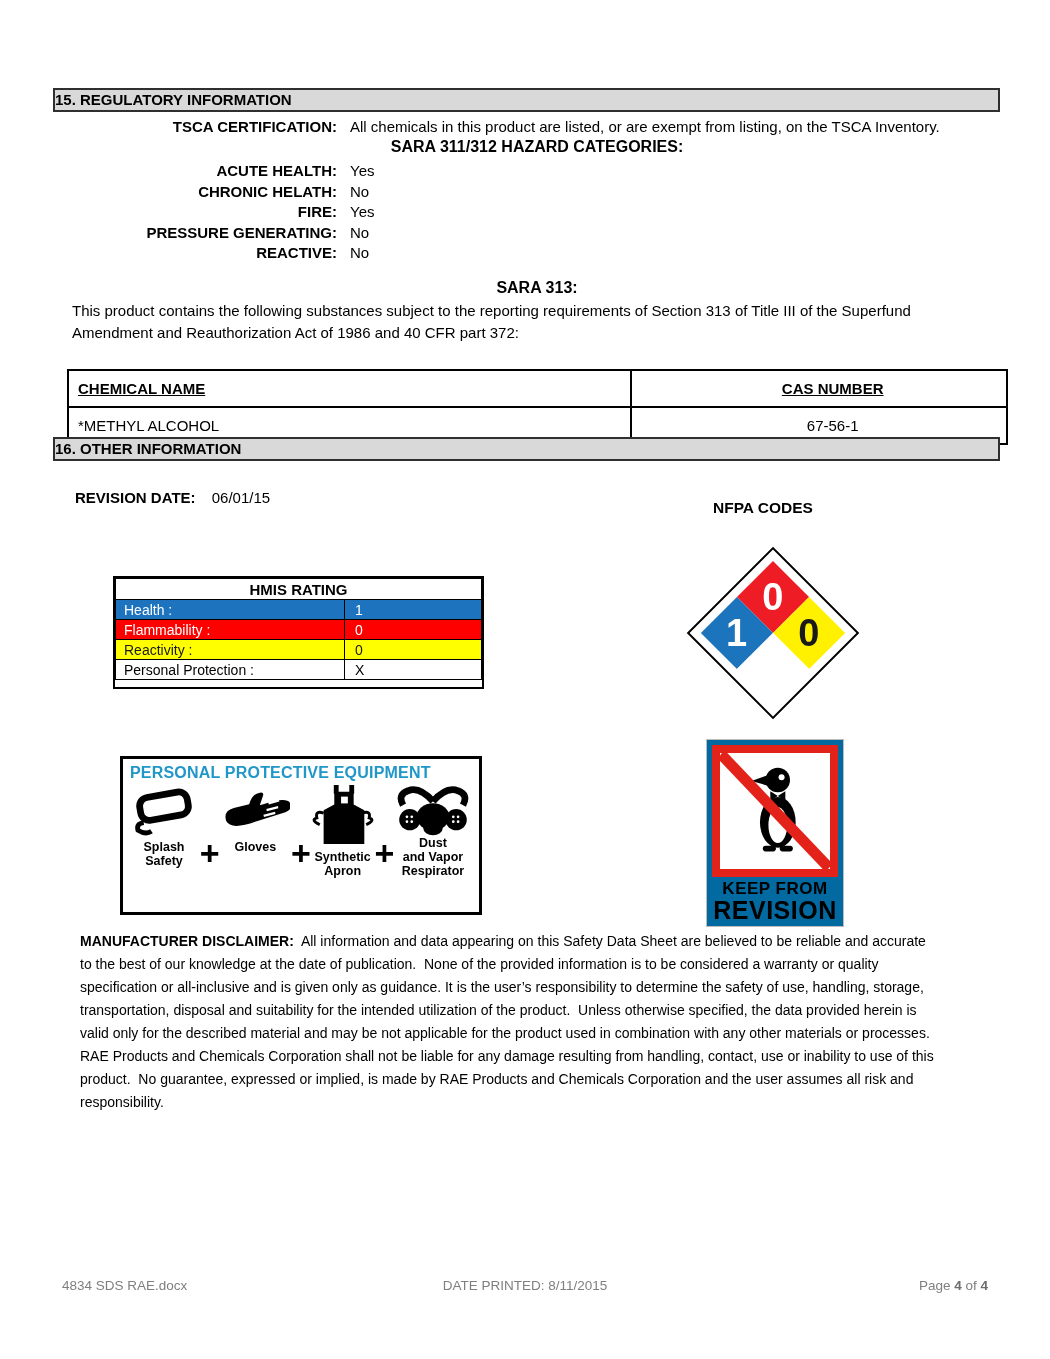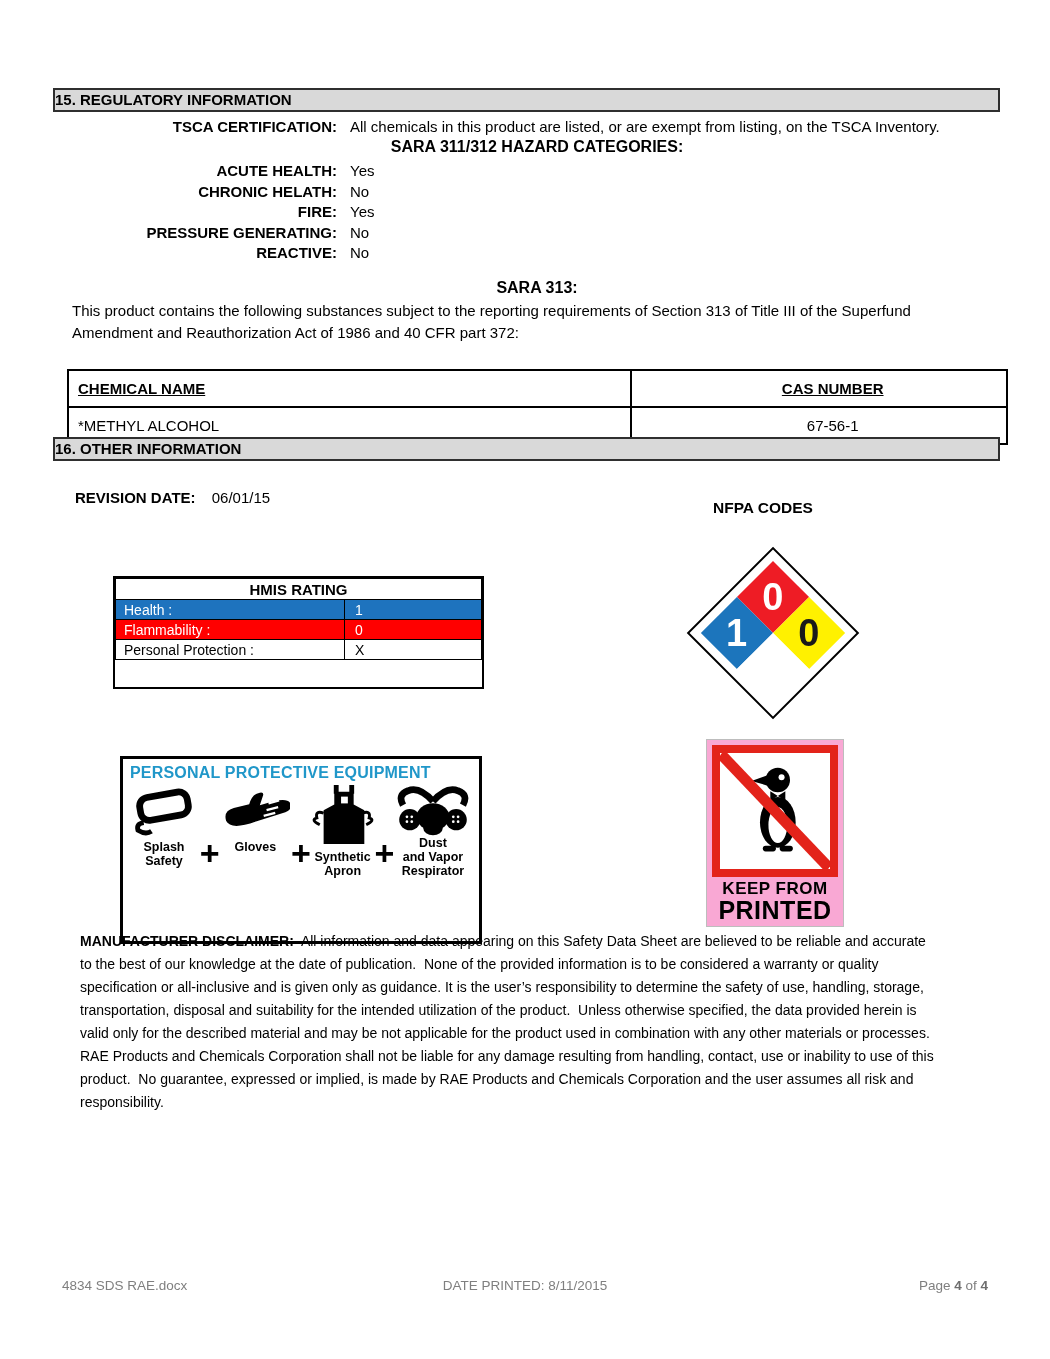--- a/index.html
+++ b/index.html
@@ -41,33 +41,33 @@
   
   .nfpa-wrap{position:absolute;left:688px;top:546px;width:168px;height:172px;}
   .nfpa-outer{position:absolute;left:24px;top:26px;width:118px;height:118px;
               background:#fff;border:2px solid #000;transform:rotate(45deg);}
   .nfpa-grid{position:absolute;left:8px;top:8px;width:102px;height:102px;
              display:grid;grid-template-columns:51px 51px;grid-template-rows:51px 51px;}
   .n-cell{display:flex;align-items:center;justify-content:center;}
   .n-num{transform:rotate(-45deg);font-weight:bold;font-size:38px;line-height:1;}
 
   
-  .ppe{position:absolute;left:120px;top:756px;width:362px;height:188px;box-sizing:border-box;
+  .ppe{position:absolute;left:120px;top:756px;width:362px;height:159px;box-sizing:border-box;
        border:3px solid #000;background:#fff;}
   .ppe-title{margin:5px 0 0 7px;font-weight:bold;font-size:16px;letter-spacing:0.2px;}
   .ppe-row{display:flex;justify-content:space-between;align-items:flex-start;padding:2px 8px 0 6px;}
   .ppe-item{display:flex;flex-direction:column;align-items:center;}
   .ppe-label{font-weight:bold;font-size:12.5px;line-height:14px;text-align:center;
              white-space:pre-line;margin-top:2px;}
   .ppe-plus{font-weight:bold;font-size:34px;line-height:1;margin-top:52px;}
   .ppe-item.resp .ppe-label{margin-top:-4px;}
 
   
   .freeze{position:absolute;left:706px;top:739px;width:138px;box-sizing:border-box;
-          border:1px solid #BDBDBD;background:#f9a8d4;padding:5px 5px 4px;}
+          border:1px solid #BDBDBD;background:#0369a1;padding:5px 5px 4px;}
   .freeze-square{position:relative;height:116px;border:8px solid #E3231A;background:#fff;}
   .freeze-square svg.penguin{position:absolute;left:50%;top:50%;transform:translate(-50%,-50%);}
   .freeze-square svg.slash{position:absolute;left:0;top:0;width:100%;height:100%;}
   .freeze-l1{font-weight:bold;font-size:17px;text-align:center;margin-top:3px;
              letter-spacing:0.5px;line-height:18px;}
   .freeze-l2{font-weight:bold;font-size:25px;text-align:center;letter-spacing:0.5px;
              line-height:24px;}
 
   .disclaimer{position:absolute;left:80px;top:930px;width:856px;font-size:14px;line-height:23px;}
   .disclaimer .body{white-space:pre-wrap;}
@@ -141,20 +141,24 @@
     <tbody>
       <tr>
         <td class="title-cell" colspan="2">HMIS RATING</td>
       </tr>
       <tr style="background-color: rgb(30, 115, 190); color: rgb(255, 255, 255);">
         <td class="l">Health :</td>
         <td class="v">1</td>
       </tr>
       <tr style="background-color: rgb(255, 0, 0); color: rgb(255, 255, 255);">
         <td class="l">Flammability :</td>
+        <td class="v">0</td>
+      </tr>
+      <tr style="background-color: rgb(255, 255, 0); color: rgb(26, 26, 26);">
+        <td class="l">Reactivity :</td>
         <td class="v">0</td>
       </tr>
       <tr style="background-color: rgb(255, 255, 255); color: #000000;">
         <td class="l">Personal Protection :</td>
         <td class="v">X</td>
       </tr>
     </tbody>
   </table>
   <div class="hmis-outer"></div>
 
@@ -249,21 +253,21 @@
           <ellipse cx="36" cy="63" rx="10" ry="19" fill="#fff"></ellipse>
           <rect x="20" y="85" width="14" height="6" rx="3"></rect>
           <rect x="38" y="85" width="14" height="6" rx="3"></rect>
         </g>
       </svg>
       <svg class="slash" viewBox="0 0 110 100" preserveAspectRatio="none">
         <line x1="1" y1="1" x2="109" y2="99" stroke="#E3231A" stroke-width="10"></line>
       </svg>
     </div>
     <div class="freeze-l1">KEEP FROM</div>
-    <div class="freeze-l2">PRINTED</div>
+    <div class="freeze-l2">REVISION</div>
   </div>
 
   <div class="disclaimer">
     <b>MANUFACTURER DISCLAIMER:</b><span class="body">  All information and data appearing on this Safety Data Sheet are believed to be reliable and accurate to the best of our knowledge at the date of publication.  None of the provided information is to be considered a warranty or quality specification or all-inclusive and is given only as guidance. It is the user’s responsibility to determine the safety of use, handling, storage, transportation, disposal and suitability for the intended utilization of the product.  Unless otherwise specified, the data provided herein is valid only for the described material and may be not applicable for the product used in combination with any other materials or processes.  RAE Products and Chemicals Corporation shall not be liable for any damage resulting from handling, contact, use or inability to use of this product.  No guarantee, expressed or implied, is made by RAE Products and Chemicals Corporation and the user assumes all risk and responsibility.</span>
   </div>
 
   <div class="footer">
     <span class="f-left">4834 SDS RAE.docx</span>
     <span class="f-center">DATE PRINTED: 8/11/2015</span>
     <span class="f-right"><span>Page</span> <b>4</b> <span>of</span> <b>4</b></span>

